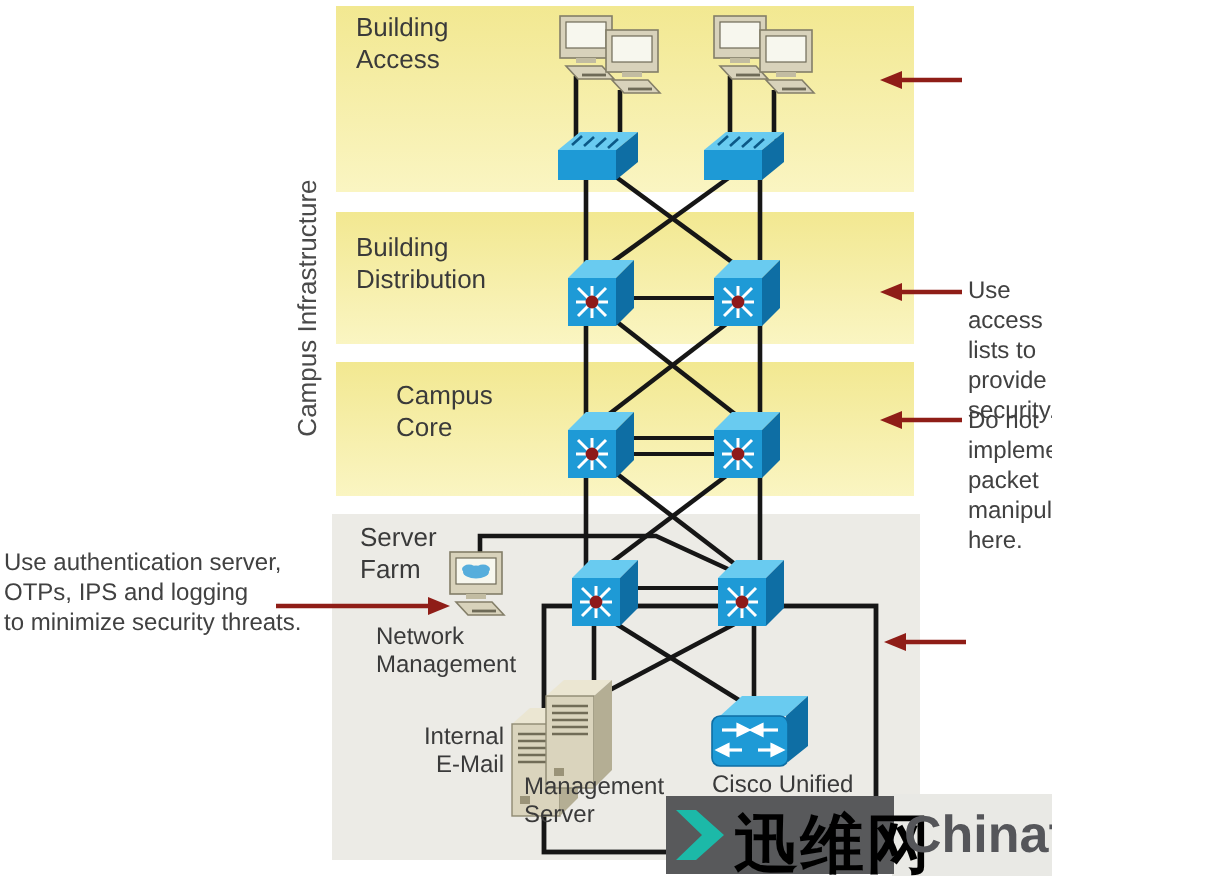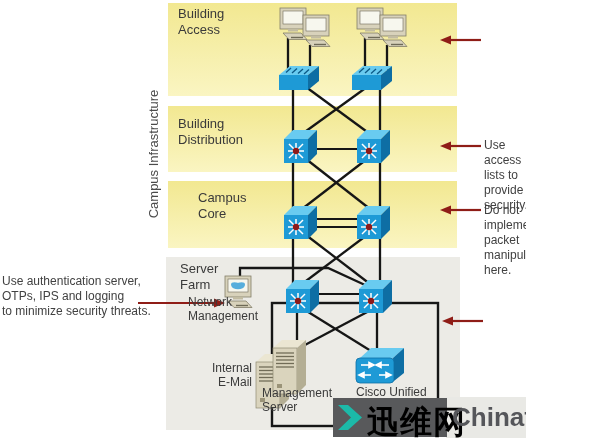--- a/index.html
+++ b/index.html
@@ -193,21 +193,21 @@
   <div class="txt band-label" style="left:178px;top:6px;">Building
 Access</div>
   <div class="txt band-label" style="left:178px;top:116px;">Building
 Distribution</div>
   <div class="txt band-label" style="left:178px;top:190px;margin-left:20px;">Campus
 Core</div>
   <div class="txt band-label" style="left:180px;top:261px;">Server
 Farm</div>
   <div class="vlabel">Campus Infrastructure</div>
 
-  <div class="txt dev-label" style="left:188px;top:295px;">Network
+  <div class="txt dev-label" style="left:188px;top:311px;">Network
 Management</div>
   <div class="txt dev-label" style="left:194px;top:361px;width:58px;text-align:right;">Internal
 E-Mail</div>
   <div class="txt dev-label" style="left:262px;top:386px;">Management
 Server</div>
   <div class="txt dev-label" style="left:356px;top:386px;line-height:13px;">Cisco Unified
 Communications
 Manager</div>
 
   <div class="txt ann" style="left:2px;top:274px;">Use authentication server,

